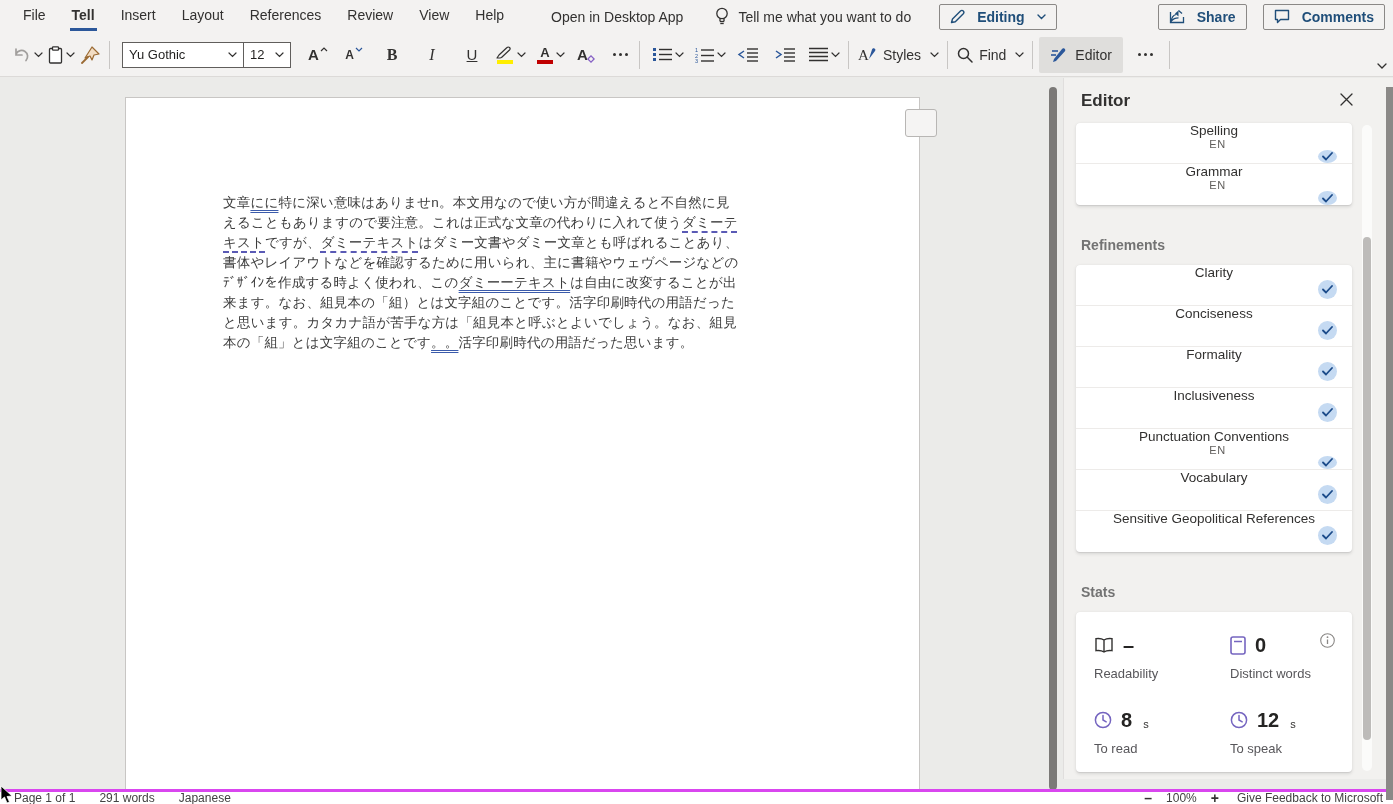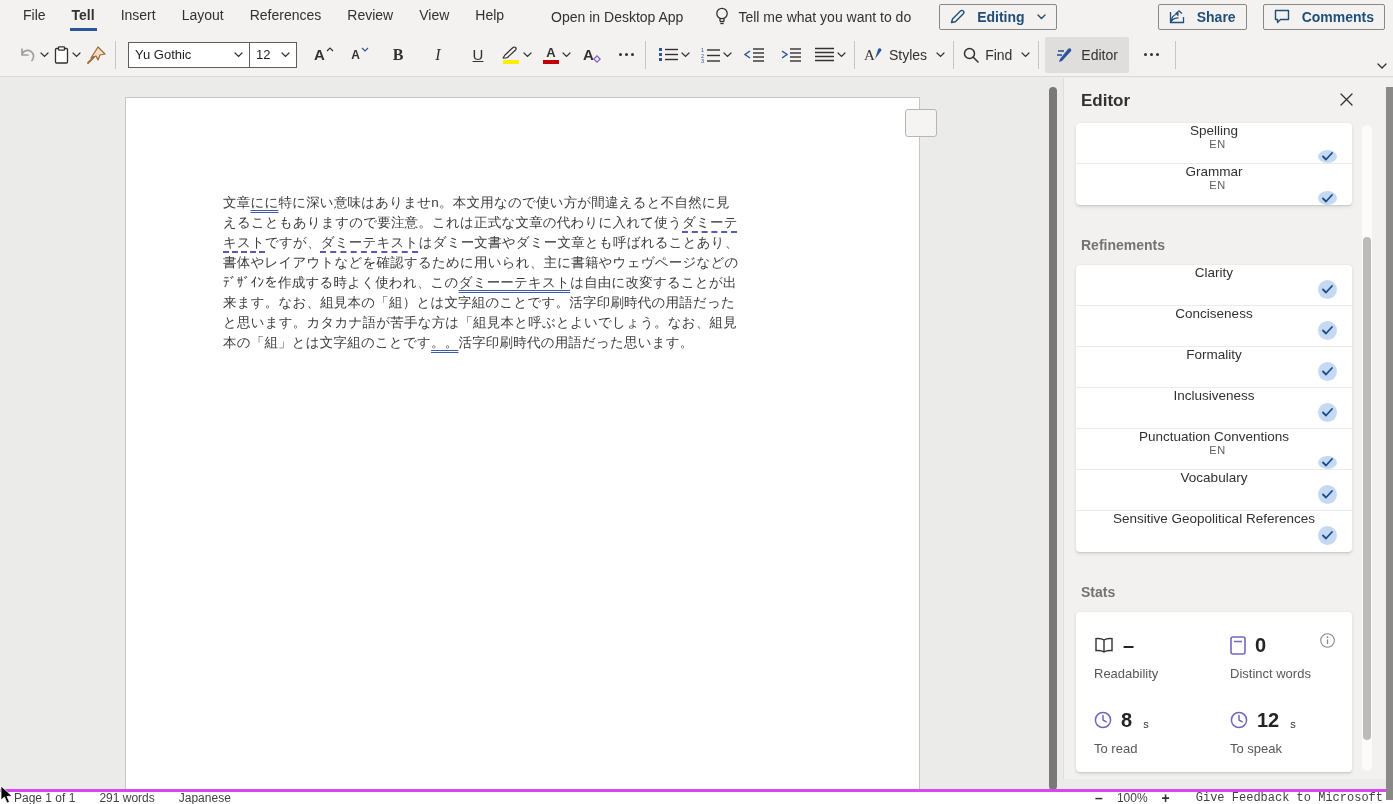--- a/index.html
+++ b/index.html
@@ -19,21 +19,21 @@
   .tellme { margin-left:32px; display:flex; align-items:center; gap:9px; white-space:nowrap; }
   .pill-btn { height:26px; border:1px solid #8a8886; border-radius:2px;
     display:flex; align-items:center; gap:12px; padding:0 10px; color:#1f4e79;
     font-weight:bold; font-size:14px; background:transparent; cursor:pointer; white-space:nowrap; }
   .editing-btn { margin-left:28px; }
   .right-group { margin-left:auto; display:flex; gap:16px; align-items:center; }
 
   
   .ribbon { position:absolute; top:33px; left:0; width:1393px; height:44px;
     background:#f3f2f1; border-bottom:1px solid #dcdad8; display:flex;
-    align-items:center; padding:0 16px; z-index:5; }
+    align-items:center; padding:0 10px; z-index:5; }
   .rbtn { height:32px; min-width:26px; display:flex; align-items:center;
     justify-content:center; border-radius:2px; color:#323130; cursor:pointer;
     padding:0 3px; position:relative; }
   .rbtn.with-chev { padding-right:2px; }
   .chev { margin-left:3px; }
   .vdiv { width:1px; height:28px; background:#c8c6c4; margin:0 6px; flex:none; }
   .combo { height:26px; background:#fff; border:1px solid #605e5c;
     display:flex; align-items:center; font-size:13px; color:#201f1e;
     padding:0 6px; justify-content:space-between; cursor:pointer; }
   .combo.font-name { width:122px; margin-left:6px; }
@@ -539,21 +539,21 @@
 <div class="window-scrollbar"></div>
 
 <div class="statusbar">
   <span class="status-item">Page 1 of 1</span>
   <span class="status-item">291 words</span>
   <span class="status-item">Japanese</span>
   <span class="status-right">
     <span class="zoom-sign">–</span>
     <span>100%</span>
     <span class="zoom-sign">+</span>
-    <span style="margin-left:12px;font-family:Liberation Mono, monospace;">Give Feedback to Microsoft</span>
+    <span style="margin-left:4px;">Give Feedback to Microsoft</span>
   </span>
 </div>
 
 <div class="mouse-cursor">
   <svg width="13" height="18" viewBox="0 0 13 18">
       <path d="M1 0 L1 14 L4.5 11 L7 17 L9.5 16 L7 10.5 L12 10 Z" fill="#000" stroke="#fff" stroke-width="0.8"></path>
     </svg>
 </div>
 
 </body></html>

